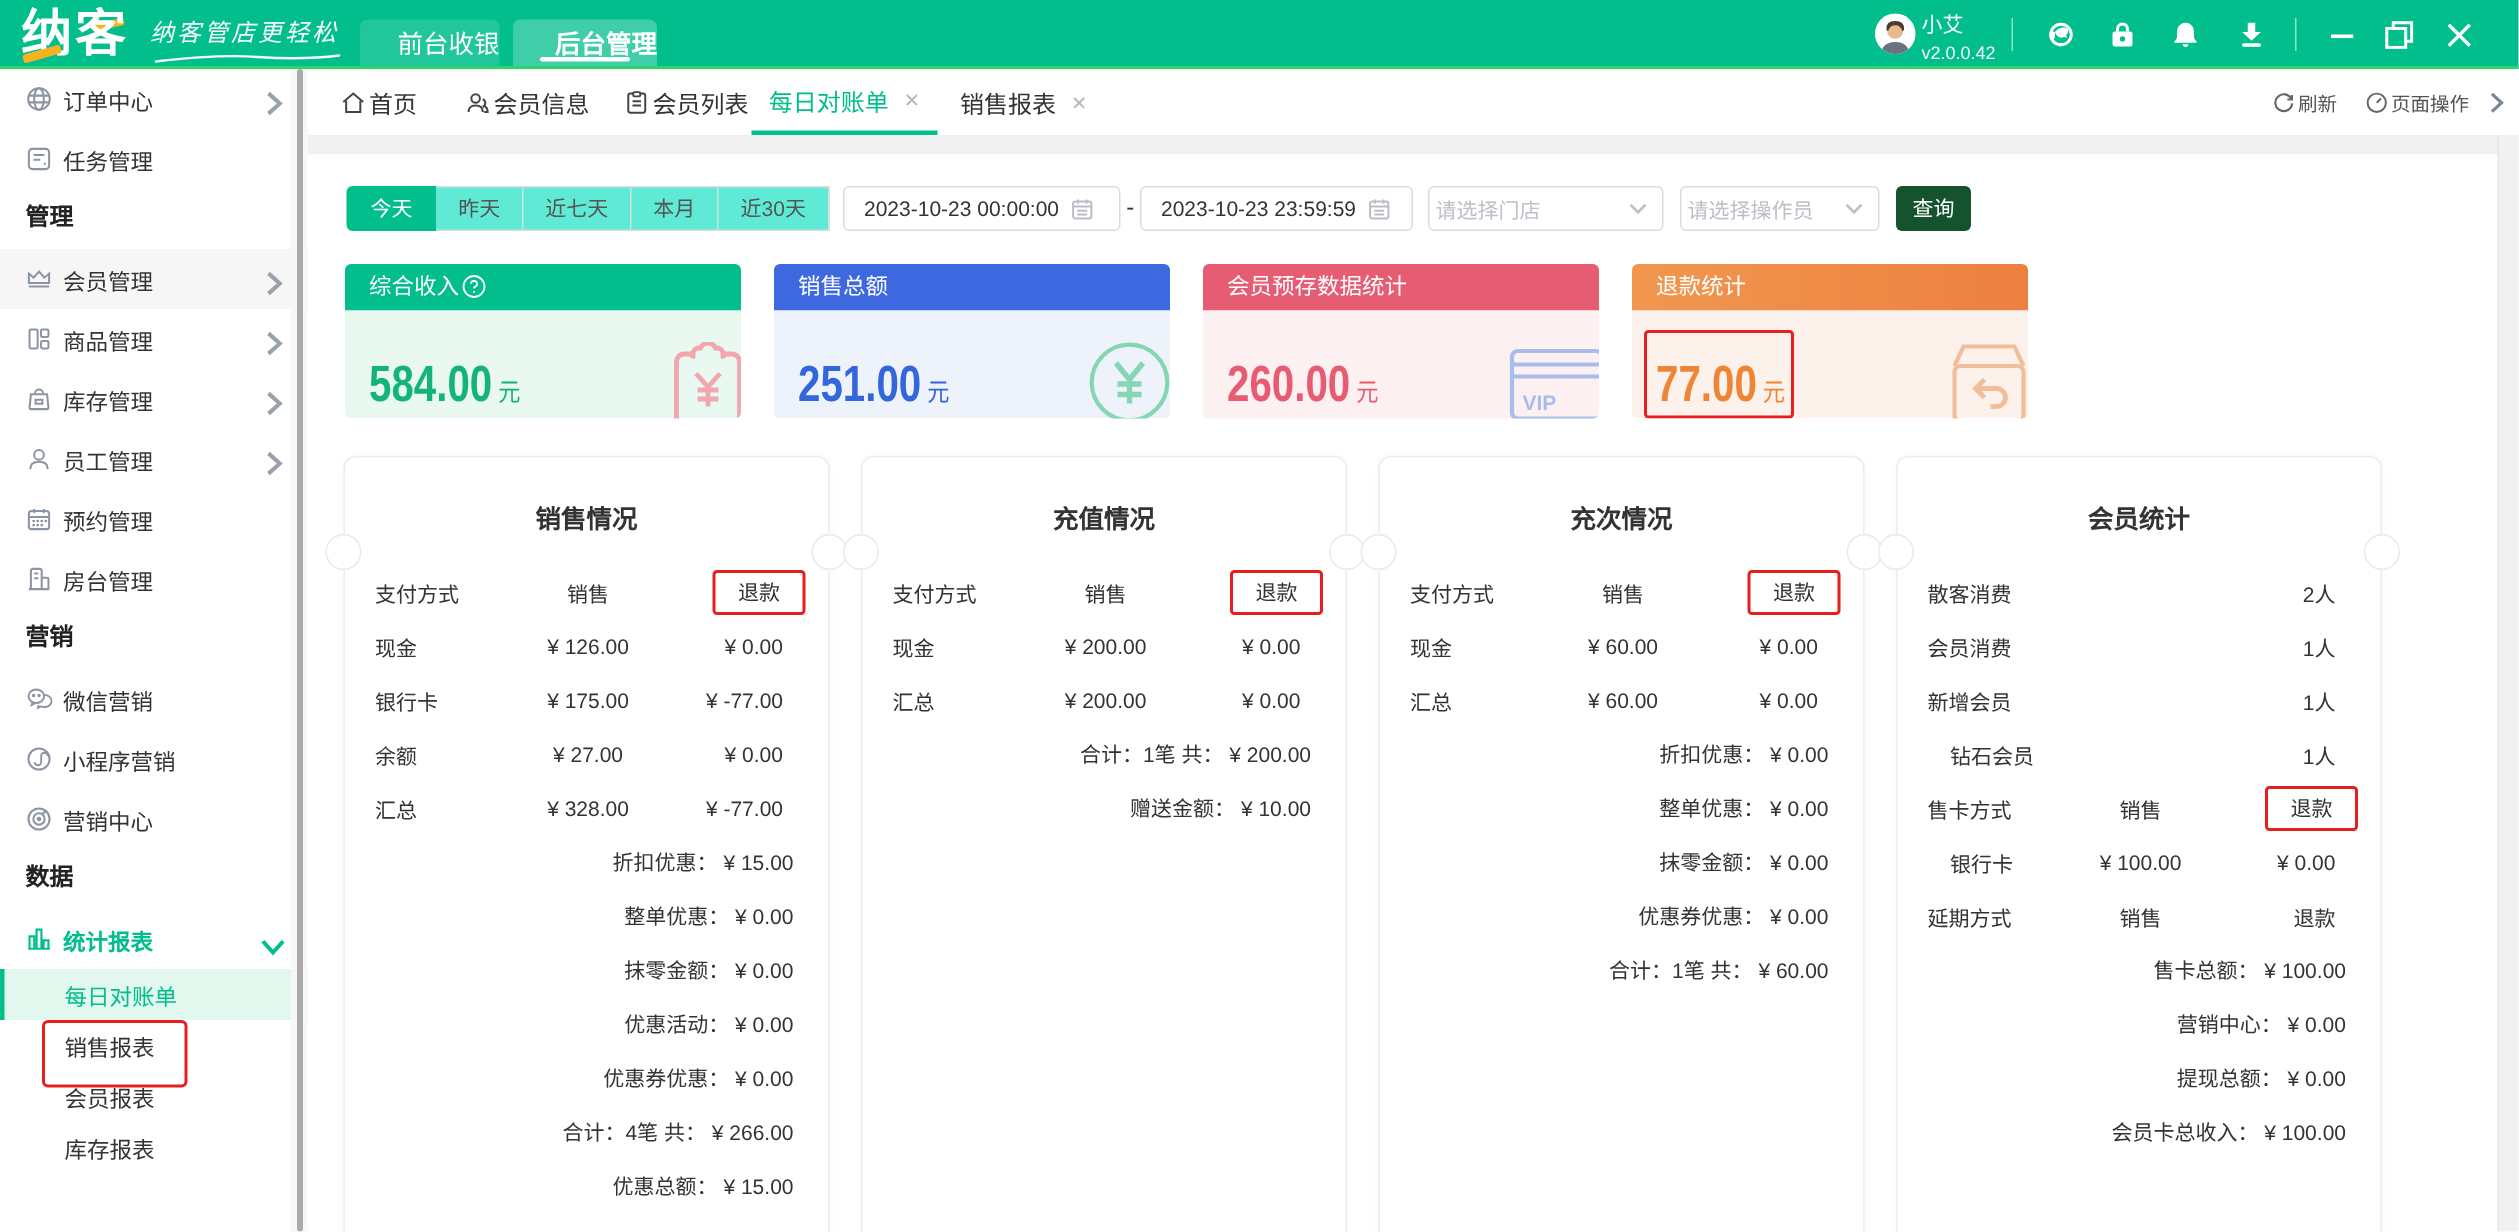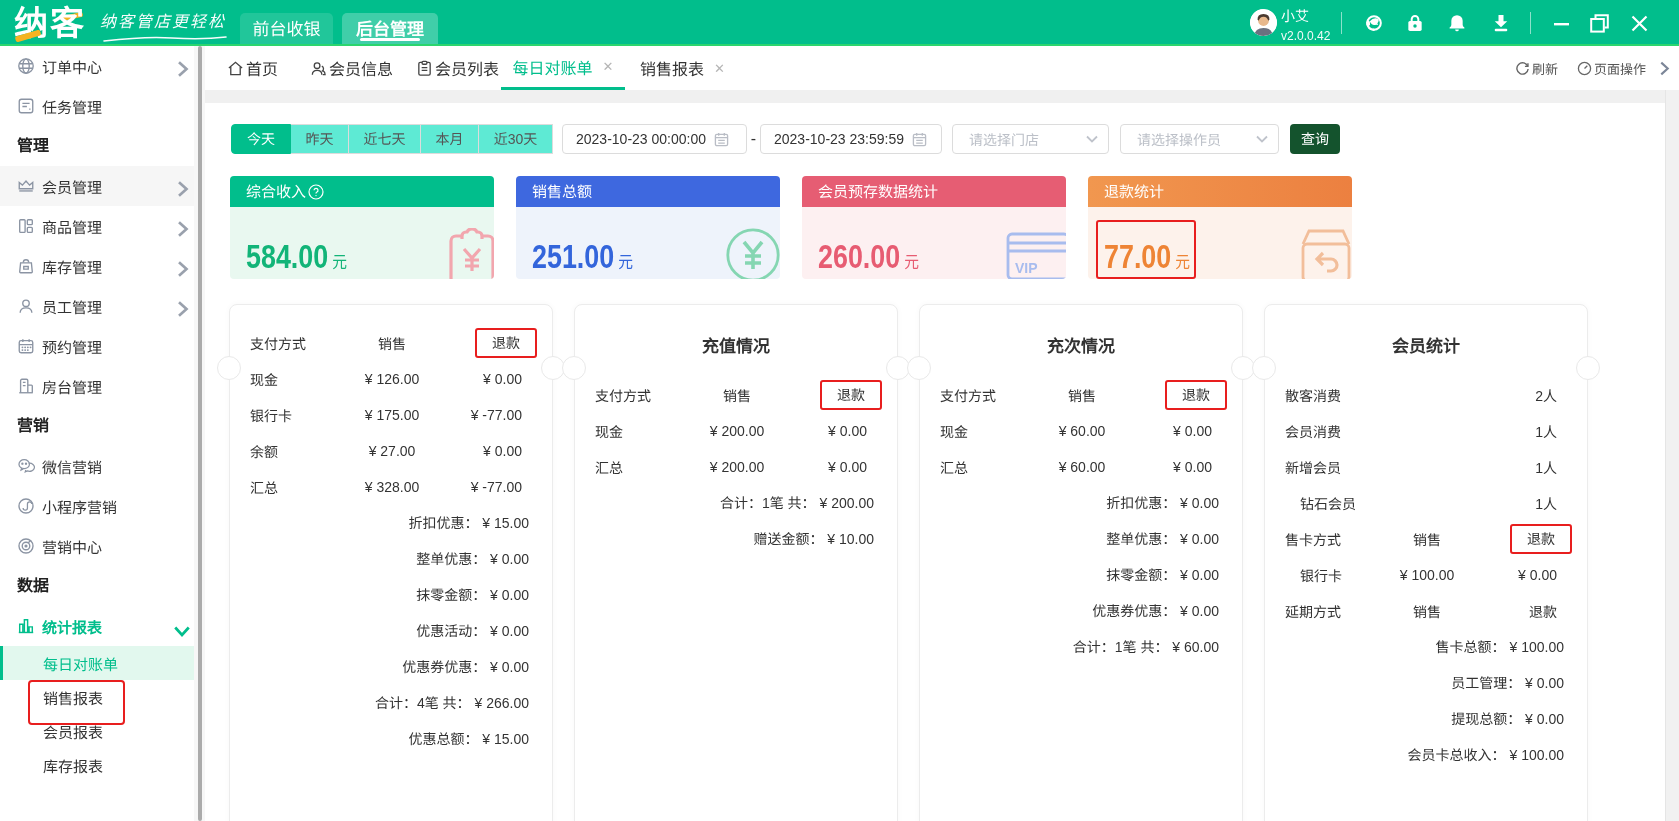--- a/index.html
+++ b/index.html
@@ -6,21 +6,21 @@
 *{margin:0;padding:0;box-sizing:border-box}
 html,body{width:1679px;height:821px;overflow:hidden;background:#fff;
   font-family:"Liberation Sans",sans-serif;color:#333}
 
 .topbar{position:absolute;left:0;top:0;width:1679px;height:46px;background:#01be8c;z-index:30}
 .topbar::after{content:"";position:absolute;left:0;bottom:0;width:100%;height:2px;background:#2bd56e}
 .logo{position:absolute;left:14px;top:0;height:46px;line-height:46px;font-size:34px;font-weight:900;color:#fff;letter-spacing:2px}
 .logo .y1{position:absolute;left:1px;top:33px;width:26px;height:6px;background:#f5b321;transform:rotate(-16deg);border-radius:2px}.logo .y2{position:absolute;left:47px;top:14px;width:22px;height:5px;background:#f5b321;transform:rotate(-12deg);border-radius:2px;z-index:-1}
 .slogan{position:absolute;left:100px;top:8px;width:140px;color:#fff;font-size:16px;letter-spacing:2px;font-style:italic;font-weight:400;opacity:.97;white-space:nowrap}
 .slogan svg{position:absolute;left:2px;top:26px}
-.htab{position:absolute;top:13px;height:33px;line-height:33px;text-align:center;color:#fff;font-size:17px;border-radius:5px 5px 0 0}
+.htab{position:absolute;top:13px;height:33px;line-height:33px;text-align:right;color:#fff;font-size:17px;border-radius:5px 5px 0 0}
 .htab1{left:240px;width:93px;background:rgba(255,255,255,.13)}
 .htab2{left:342px;width:96px;background:rgba(255,255,255,.25);font-weight:700}
 .htab2 i{position:absolute;left:18px;bottom:5px;width:60px;height:3px;background:#fff;border-radius:2px}
 .tright{position:absolute;right:9px;top:0;height:46px;display:flex;align-items:center}
 .avatar{position:absolute;left:1250px;top:9px;width:27px;height:27px;border-radius:50%;background:#fff;overflow:hidden}
 .uname{position:absolute;left:1281px;top:7px;color:#fff;line-height:1.3}
 .uname b{font-size:14px;font-weight:400;display:block}
 .uname span{font-size:12px;opacity:.95}
 .vsep{width:1px;height:22px;background:rgba(255,255,255,.55);margin:0 10px}
 .tico{width:20px;height:20px;display:block}
@@ -53,21 +53,21 @@
 .vscroll{position:absolute;right:0;top:-13px;width:14px;height:731px;background:#f1f1f1;border-left:1px solid #e5e5e5}
 
 .frow{position:absolute;left:26px;top:21px;height:30px;display:flex;align-items:center}
 .qbtn{height:30px;line-height:28px;text-align:center;border:1px solid #dcdcdc;border-left:none;font-size:14px;color:#555;background:#5eead4}
 .qbtn:first-child{border-left:1px solid #dcdcdc;border-radius:4px 0 0 4px}
 .qbtn:last-child{border-radius:0 4px 4px 0}
 .qbtn.on{background:#01be8c;border-color:#01be8c;color:#fff}
 .datebox{height:30px;border:1px solid #dcdcdc;border-radius:4px;display:flex;align-items:center;padding:0 9px 0 13px;font-size:14px;color:#333;background:#fff}
 .datebox svg{margin-left:8px}
 .dash{width:13px;text-align:center;color:#333}
-.selbox{height:30px;border:1px solid #dcdcdc;border-radius:4px;display:flex;align-items:center;justify-content:space-between;padding:0 10px 0 16px;font-size:14px;color:#bcc0c8;background:#fff}
+.selbox{height:30px;border:1px solid #dcdcdc;border-radius:4px;display:flex;align-items:center;justify-content:space-between;padding:0 10px 0 4px;font-size:14px;color:#bcc0c8;background:#fff}
 .qrybtn{width:50px;height:30px;background:#14532d;color:#fff;font-size:14px;border:none;border-radius:4px;text-align:center;line-height:30px}
 
 .cards{position:absolute;left:25px;top:73px;display:flex}
 .card{width:264px;height:103px;border-radius:4px;overflow:hidden;position:relative;margin-right:22px}
 .chead{height:31px;line-height:31px;padding-left:16px;color:#fff;font-size:15px}
 .cbody{height:72px;position:relative}
 .cval{position:absolute;left:16px;top:30px;font-size:34px;font-weight:700;transform:scaleX(.79);transform-origin:0 50%;white-space:nowrap}
 .cval span{font-size:17px;font-weight:400;margin-left:6px;display:inline-block;transform:scaleX(1.1)}
 .cic{position:absolute;right:8px;top:12px}
 .redbox-card{position:absolute;left:8px;top:13px;width:100px;height:59px;border:2px solid #e81e1e;border-radius:3px;z-index:4}
@@ -287,21 +287,21 @@
       <div class="dash">-</div>
       <div class="datebox" style="width:182px">2023-10-23 23:59:59
         <svg width="15" height="15" viewBox="0 0 16 16" fill="none" stroke="#b9bdc5" stroke-width="1.4">
             <rect x="1.5" y="2.5" width="13" height="12" rx="1.5"></rect>
             <path d="M1.5 6 h13 M5 1 v3 M11 1 v3 M4.5 9 h7 M4.5 11.8 h7"></path>
           </svg></div>
       <div class="selbox" style="width:157px;margin-left:10px">请选择门店
         <svg width="12" height="8" viewBox="0 0 12 8">
             <path d="M1 1.5 L 6 6.5 L 11 1.5" fill="none" stroke="#bfc3cb" stroke-width="1.8"></path>
           </svg></div>
-      <div class="selbox" style="width:159px;margin-left:11px">请选择操作员
+      <div class="selbox" style="width:133px;margin-left:11px">请选择操作员
         <svg width="12" height="8" viewBox="0 0 12 8">
             <path d="M1 1.5 L 6 6.5 L 11 1.5" fill="none" stroke="#bfc3cb" stroke-width="1.8"></path>
           </svg></div>
       <div class="qrybtn" style="margin-left:11px">查询</div>
     </div>
     <div class="cards">
       <div class="card">
         <div class="chead" style="background:#01be8c">综合收入<svg style="vertical-align:-3px;margin-left:2px" width="16" height="16" viewBox="0 0 16 16" fill="none" stroke="#fff" stroke-width="1.2">
               <circle cx="8" cy="8" r="7"></circle>
               <path d="M6 6.2 a2 2 0 1 1 2.6 2 q -.6.3 -.6 1.2"></path>
@@ -346,20 +346,21 @@
           <svg class="cic" style="right:-3px;top:auto;bottom:-5px" width="58" height="57" viewBox="0 0 58 57" fill="none" stroke="#f2be9a" stroke-width="2.8">
             <path d="M6 17 L 12 4 H 46 L 52 17"></path>
             <rect x="6" y="17" width="46" height="37" rx="4"></rect>
             <path d="M22 32 h12 a6 6 0 0 1 0 12 h-4 M26 26 l-6 6 l6 6" stroke-width="3.2"></path>
           </svg>
         </div>
       </div>
     </div>
     <div class="panels">
       <div class="panel">
+        <div class="ptitle">销售情况</div>
         <div class="notch l"></div>
           <div class="notch r"></div>
         <div class="prows">
           <div class="prow">
               <span class="c1">支付方式</span>
               <span class="c2">销售</span>
               <span class="c3"><span class="rb">退款</span></span>
             </div>
           <div class="prow">
               <span class="c1">现金</span>
@@ -475,20 +476,20 @@
               <span class="c1 ind">银行卡</span>
               <span class="c2">¥ 100.00</span>
               <span class="c3">¥ 0.00</span>
             </div>
           <div class="prow">
               <span class="c1">延期方式</span>
               <span class="c2">销售</span>
               <span class="c3">退款</span>
             </div>
           <div class="rsum">售卡总额： ¥ 100.00</div>
-          <div class="rsum">员工管理： ¥ 0.00</div>
+          <div class="rsum">营销中心： ¥ 0.00</div>
           <div class="rsum">提现总额： ¥ 0.00</div>
           <div class="rsum">会员卡总收入： ¥ 100.00</div>
         </div>
       </div>
     </div>
   </div>
 </div>
 
 </body></html>

